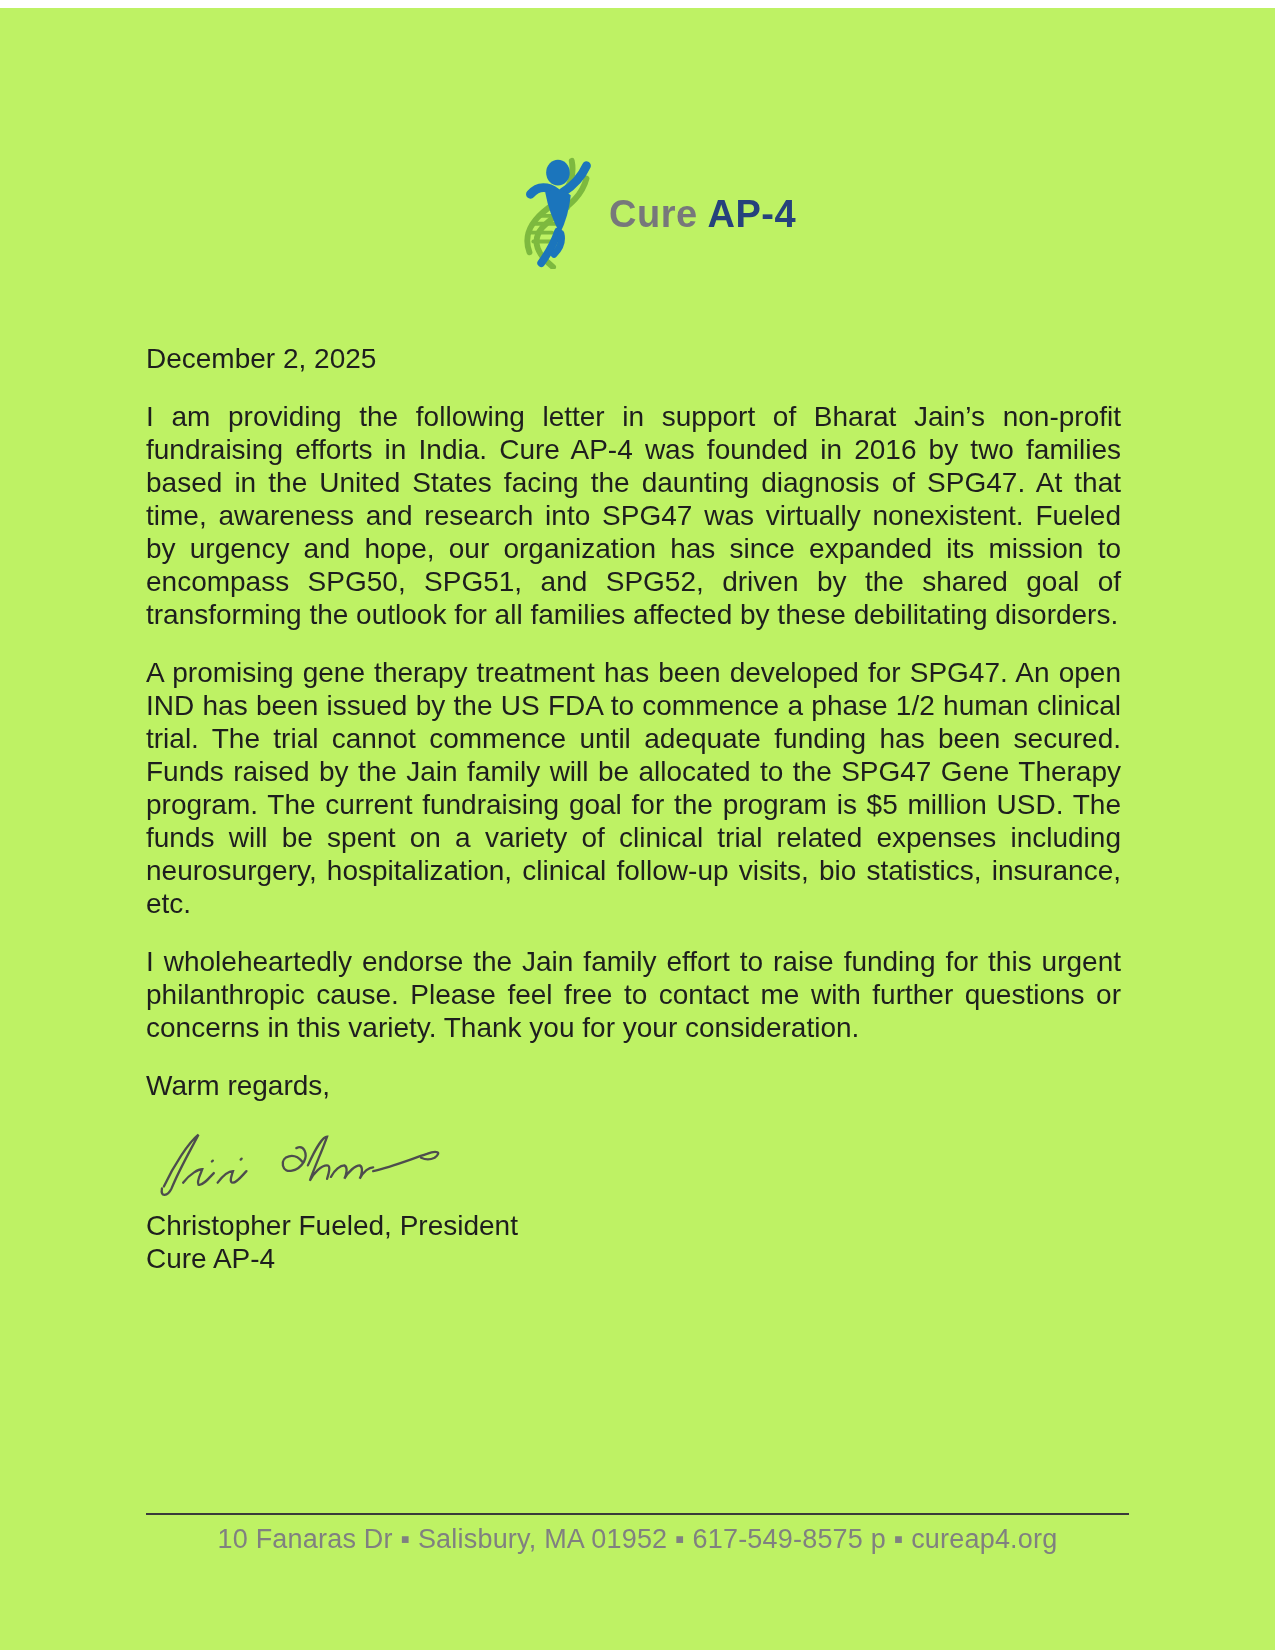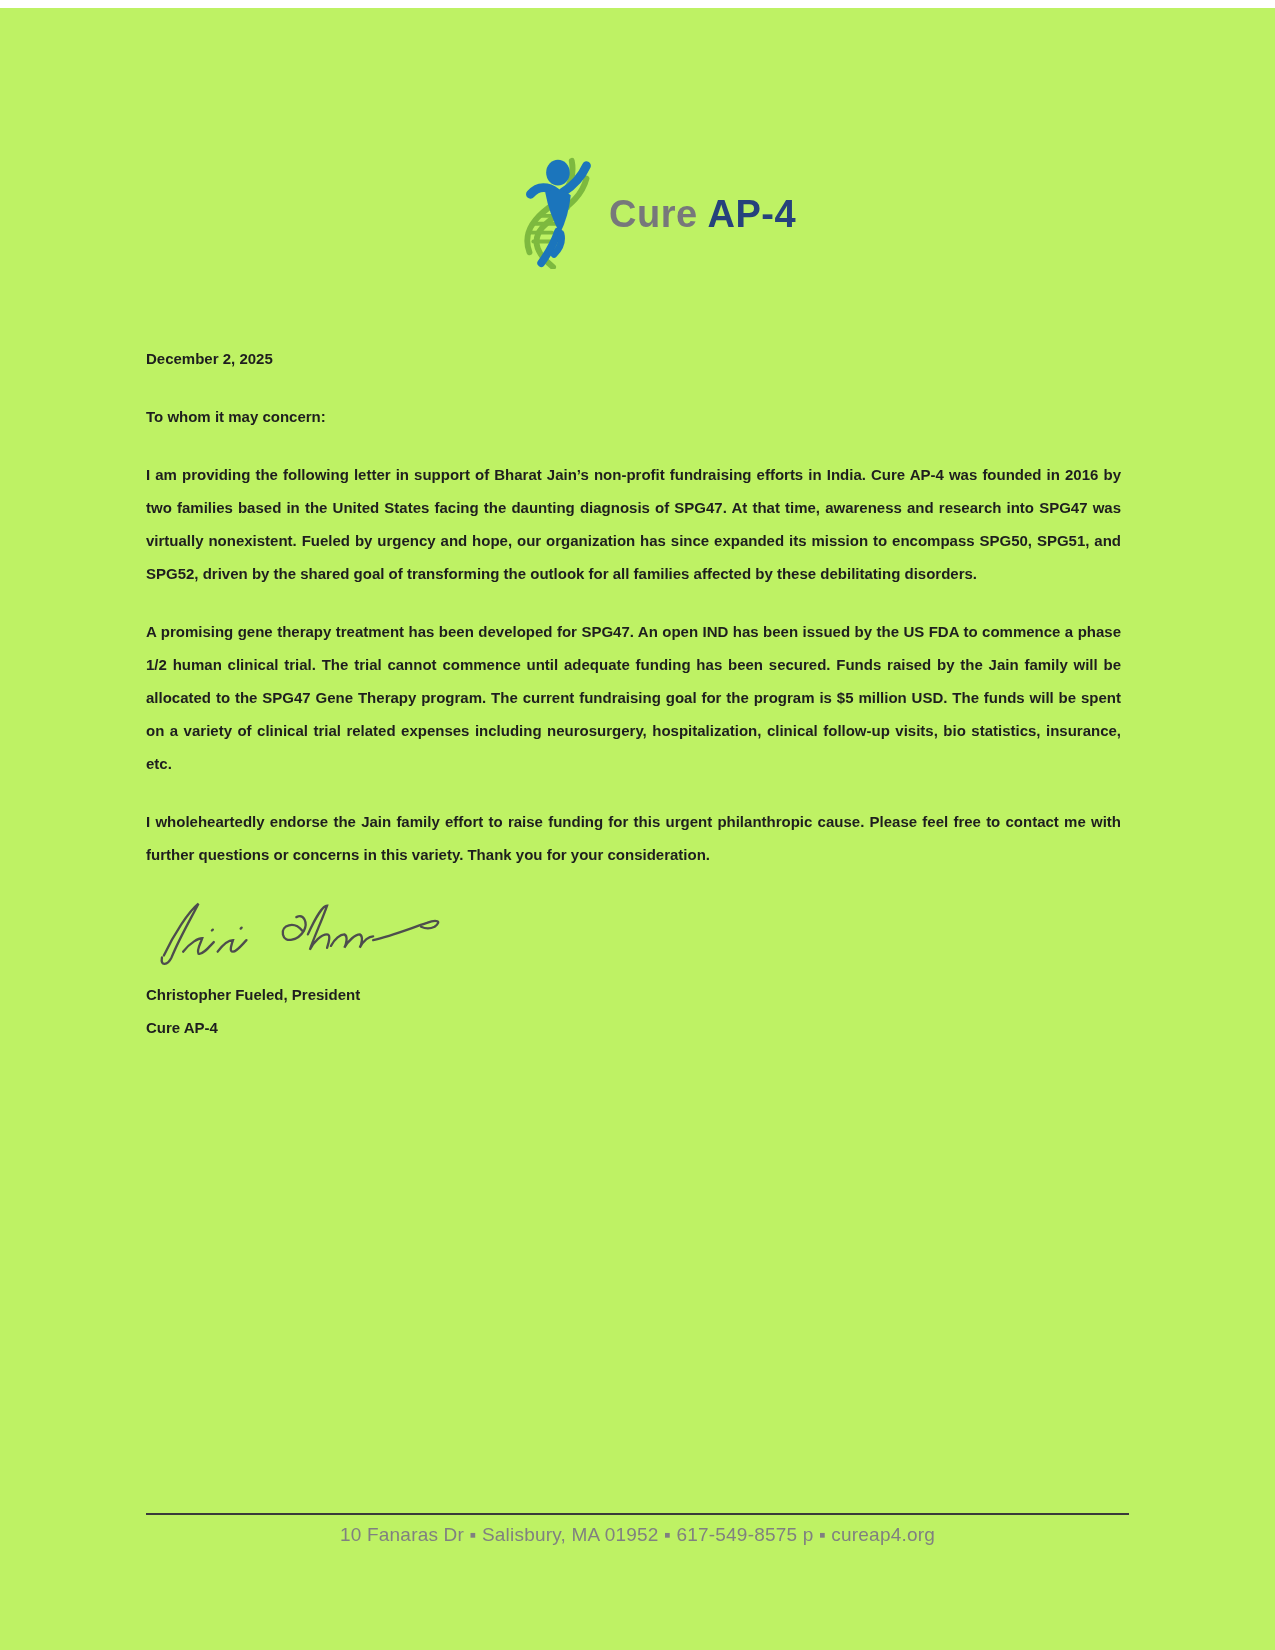--- a/index.html
+++ b/index.html
@@ -35,24 +35,23 @@
   }
   .logo-cure { color: #77787b; }
   .logo-ap4  { color: #26427c; margin-left: 10px; }
 
   
   .content {
     position: absolute;
     top: 334px;
     left: 146px;
     width: 975px;
-    font-size: 15px;
+    font-size: 28px;
     line-height: 33px;
     color: #1e1e1e;
-    font-weight: bold;
   }
   .content p { margin: 0 0 25px 0; text-align: justify; }
   .content p.single { text-align: left; }
   .content p.tight { margin-bottom: 0; }
 
   .signature {
     display: block;
     margin: 6px 0 10px 4px;
   }
 
@@ -64,21 +63,21 @@
     top: 1505px;
   }
   .footer-rule {
     border-top: 2px solid #3a3a3a;
     width: 100%;
     height: 0;
   }
   .footer-text {
     margin-top: 9px;
     text-align: center;
-    font-size: 19px;
+    font-size: 27px;
     color: #808080;
     letter-spacing: 0.2px;
   }
 </style>
 </head>
 <body>
 
 <div class="page">
 
   <div class="logo">
@@ -103,26 +102,26 @@
         <path d="M65,84 C67,92 64,99 58,105" fill="none" stroke-width="7"></path>
       </g>
     </svg>
     <div class="logo-text">
       <span class="logo-cure">Cure</span><span class="logo-ap4">AP-4</span>
     </div>
   </div>
 
   <div class="content">
     <p class="single">December 2, 2025</p>
-    <p class="single">To whom it may concern:</p>
 
     <p>I am providing the following letter in support of Bharat Jain’s non-profit fundraising efforts in India. Cure AP-4 was founded in 2016 by two families based in the United States facing the daunting diagnosis of SPG47. At that time, awareness and research into SPG47 was virtually nonexistent. Fueled by urgency and hope, our organization has since expanded its mission to encompass SPG50, SPG51, and SPG52, driven by the shared goal of transforming the outlook for all families affected by these debilitating disorders.</p>
     <p>A promising gene therapy treatment has been developed for SPG47. An open IND has been issued by the US FDA to commence a phase 1/2 human clinical trial. The trial cannot commence until adequate funding has been secured. Funds raised by the Jain family will be allocated to the SPG47 Gene Therapy program. The current fundraising goal for the program is $5 million USD. The funds will be spent on a variety of clinical trial related expenses including neurosurgery, hospitalization, clinical follow-up visits, bio statistics, insurance, etc.</p>
     <p>I wholeheartedly endorse the Jain family effort to raise funding for this urgent philanthropic cause. Please feel free to contact me with further questions or concerns in this variety. Thank you for your consideration.</p>
 
+    <p class="single">Warm regards,</p>
 
     <svg class="signature" width="310" height="72" viewBox="0 0 310 75" aria-hidden="true">
       <g stroke="#4d4d4d" stroke-width="2.4" fill="none" stroke-linecap="round">
         <path d="M8,62 C18,40 34,16 44,8 C38,20 24,44 16,64 C12,72 4,74 6,64"></path>
         <path d="M28,58 C36,48 44,44 48,44 C46,50 42,56 44,60 C48,62 56,52 60,48"></path>
         <path d="M58,36 L59,35"></path>
         <path d="M64,58 C70,50 76,46 80,46 C78,52 76,58 80,58 C84,58 90,50 94,46"></path>
         <path d="M88,34 L89,33"></path>
         <path d="M152,36 C144,26 130,30 132,40 C134,50 148,46 154,36 C158,28 154,18 146,22"></path>
         <path d="M158,40 C166,22 174,10 178,10 C174,22 164,44 160,56 C164,48 172,40 178,40 C182,40 180,48 178,54"></path>

